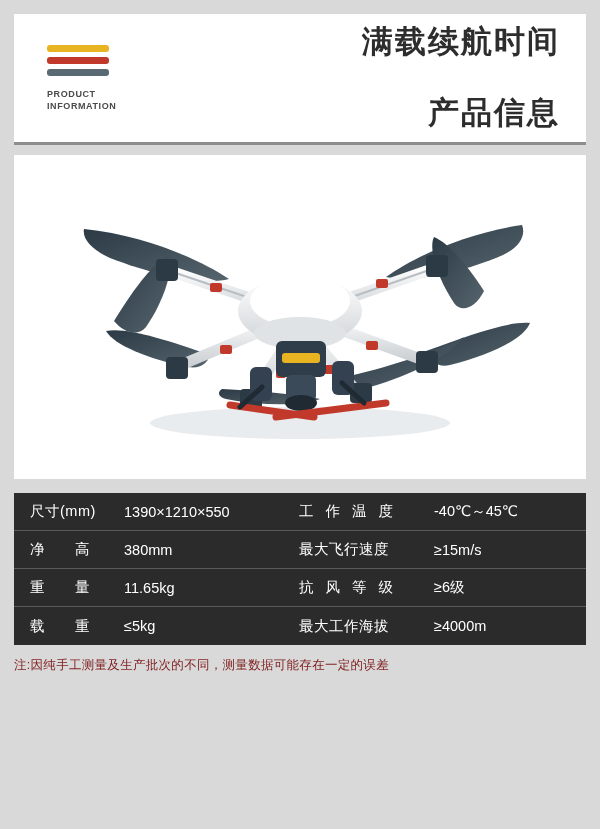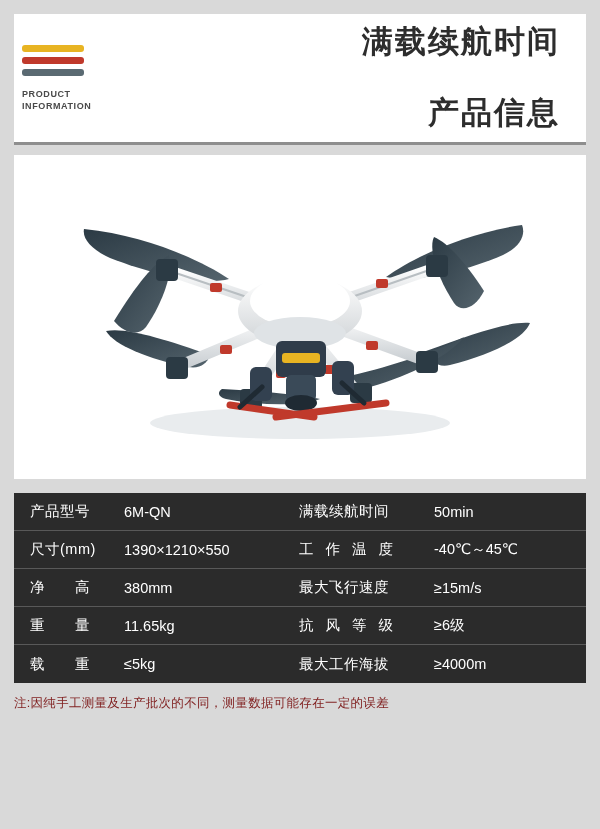--- a/index.html
+++ b/index.html
@@ -20,20 +20,21 @@
     position: relative;
     margin: 14px 14px 0 14px;
     height: 128px;
     background: #ffffff;
     display: flex;
     align-items: center;
   }
   .logo-block {
     width: 170px;
     padding-left: 8px;
+    margin-left: 25px;
   }
   .logo-bars {
     display: flex;
     flex-direction: column;
     gap: 5px;
     width: 62px;
     margin-bottom: 12px;
   }
   .bar { height: 7px; border-radius: 3px; }
   .bar1 { background: #e8b422; width: 62px; }
@@ -224,26 +225,20 @@
       <path d="M262 262 L372 248" stroke="#c0392b" stroke-width="7" stroke-linecap="round" fill="none"></path>
       <g stroke="#1f2a33" stroke-width="5" fill="none" stroke-linecap="round">
         <path d="M248 232 L226 252"></path>
         <path d="M328 228 L350 248"></path>
       </g>
     </svg>
   </div>
 
   <div class="spec-table">
 
-    <div class="spec-row">
-      <div class="cell c1 lbl">产品型号</div>
-      <div class="cell c2 val">6M-QN</div>
-      <div class="cell c3 lbl">满载续航时间</div>
-      <div class="cell c4 val">50min</div>
-    </div>
 
     <div class="spec-row">
       <div class="cell c1 lbl">尺寸(mm)</div>
       <div class="cell c2 val">1390×1210×550</div>
       <div class="cell c3 lbl spread2">工 作 温 度</div>
       <div class="cell c4 val">-40℃～45℃</div>
     </div>
 
 
     <div class="spec-row">

